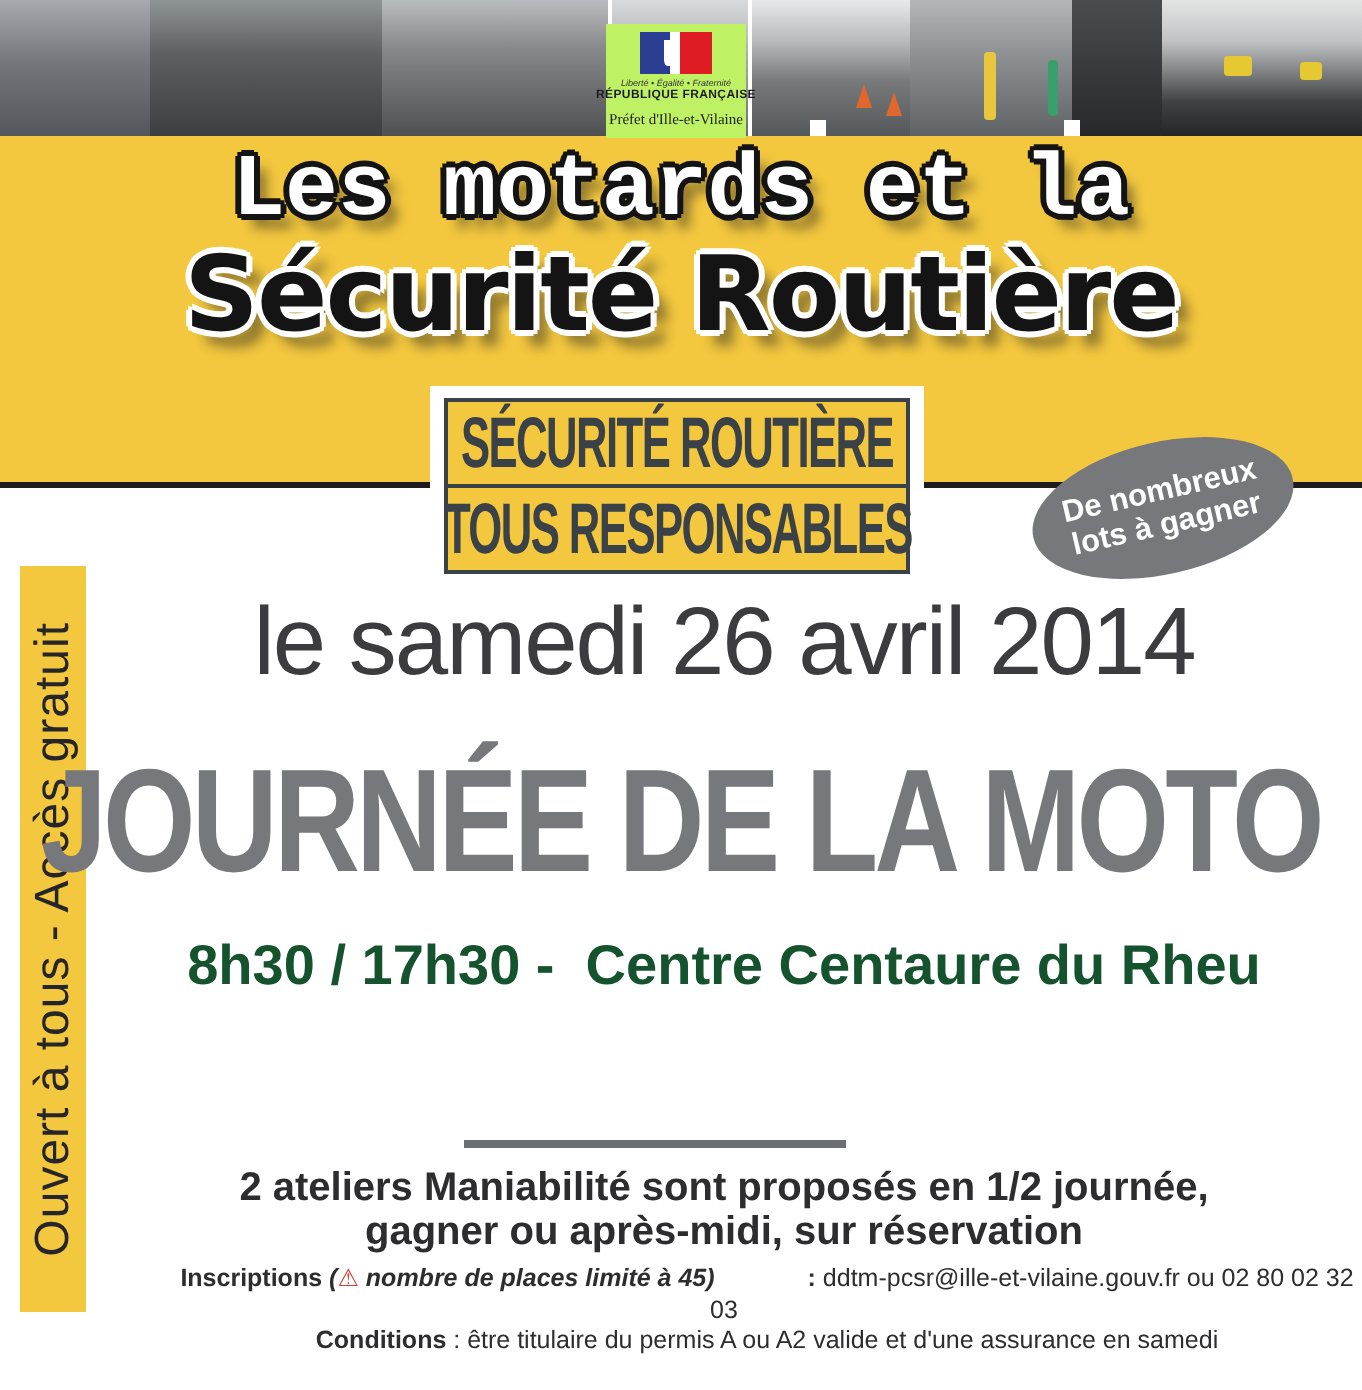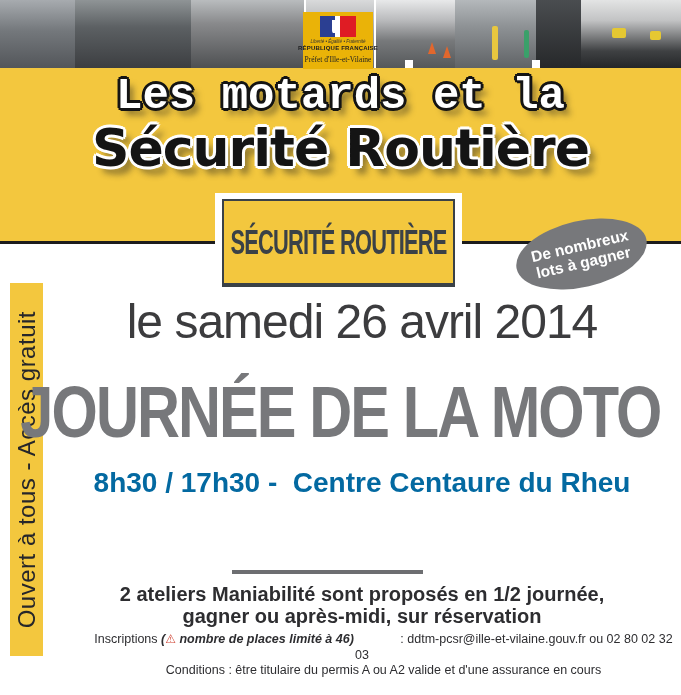--- a/index.html
+++ b/index.html
@@ -22,21 +22,21 @@
   .cone.c2{left:443px;top:46px;}
   .post-green{position:absolute;left:524px;top:30px;width:5px;height:28px;background:#3aa06a;border-radius:2px;}
   .post-yellow{position:absolute;left:492px;top:26px;width:6px;height:34px;background:#e8c73f;border-radius:2px;}
   .vest{position:absolute;background:#e5c832;border-radius:2px;}
   .v1{left:612px;top:28px;width:14px;height:10px;}
   .v2{left:650px;top:31px;width:11px;height:9px;}
   .notch{position:absolute;width:8px;height:12px;background:#fff;top:60px;}
   .n1{left:405px;} .n2{left:532px;}
 
   
-  .gov-box{position:absolute;left:303px;top:12px;width:70px;height:57px;background:#eab308;z-index:4;
+  .gov-box{position:absolute;left:303px;top:12px;width:70px;height:57px;background:#bef264;z-index:4;
            display:flex;flex-direction:column;align-items:center;padding-top:4px;box-sizing:border-box;}
   .marianne{width:36px;height:21px;position:relative;
             background:linear-gradient(90deg,#2b3f92 0 42%,#ffffff 42% 55%,#df1c24 55% 100%);}
   .marianne .profile{position:absolute;left:34%;top:18%;width:7px;height:13px;background:#fff;border-radius:0 70% 55% 30%;}
   .gov-motto{font-size:4.5px;font-style:italic;color:#333;margin-top:2px;white-space:nowrap;}
   .gov-rep{font-size:6px;font-weight:bold;color:#1d1d1f;letter-spacing:.2px;margin-top:1px;white-space:nowrap;}
   .gov-prefet{font-family:"Liberation Serif",serif;font-size:7.5px;color:#222;margin-top:4px;white-space:nowrap;}
 
   
   .yellow-band{position:absolute;left:0;top:68px;width:681px;height:174px;background:#F3C73E;text-align:center;}
@@ -73,29 +73,29 @@
   .ribbon span{writing-mode:vertical-rl;transform:rotate(180deg);font-size:24px;color:#26262a;
                letter-spacing:.5px;white-space:nowrap;}
 
   
   .date{position:absolute;left:43px;right:0;top:296px;text-align:center;font-size:48px;line-height:52px;
         color:#3c3c3e;letter-spacing:-1px;}
   .moto{position:absolute;left:0;right:0;top:374px;text-align:center;}
   .moto-inner{display:inline-block;font-weight:bold;font-size:62px;line-height:64px;letter-spacing:-2px;
               color:#77787B;transform:scale(.96,1.18);transform-origin:center top;white-space:nowrap;}
   .time{position:absolute;left:43px;right:0;top:467px;text-align:center;font-weight:bold;font-size:28px;
-        color:#0369a1;white-space:pre;}
+        color:#14532d;white-space:pre;}
   .forum{position:absolute;left:43px;right:0;top:511px;text-align:center;font-weight:bold;font-size:38px;color:#6d6e71;}
   .forum-underline{position:absolute;left:232px;top:570px;width:191px;height:4px;background:#6d6e71;}
   .ateliers{position:absolute;left:43px;right:0;top:583px;text-align:center;font-weight:bold;font-size:20px;
             line-height:22px;color:#2d2d30;}
 
   
   .fine{position:absolute;left:43px;right:0;top:632px;text-align:center;font-size:12.5px;line-height:15.5px;color:#2d2d30;}
-  .fb{font-weight:normal;margin-left:43px;}
+  .fb{font-weight:bold;margin-left:43px;}
   .fbi{font-weight:bold;font-style:italic;}
   .warn{color:#cf4232;font-family:"DejaVu Sans",sans-serif;font-size:12px;font-weight:bold;}
 </style>
 </head>
 <body>
 
 <div class="poster">
 
   <div class="photo-strip">
     <div class="tile t1"></div>
@@ -130,20 +130,23 @@
     <div class="band2">Sécurité Routière</div>
   </div>
 
   <div class="rule"></div>
 
   <div class="sr-box">
     <div class="sr-inner">
       <div class="sr-row first">
         <span class="sr-text">SÉCURITÉ ROUTIÈRE</span>
       </div>
+      <div class="sr-row">
+        <span class="sr-text">TOUS RESPONSABLES</span>
+      </div>
     </div>
   </div>
 
   <div class="lots">
     <div>De nombreux</div>
     <div>lots à gagner</div>
   </div>
 
   <div class="ribbon">
     <span>Ouvert à tous - Accès gratuit</span>
@@ -159,20 +162,20 @@
 
   <div class="forum-underline"></div>
 
   <div class="ateliers">
     <div>2 ateliers Maniabilité sont proposés en 1/2 journée,</div>
     <div>gagner ou après-midi, sur réservation</div>
   </div>
 
   <div class="fine">
     <div>
-      <span class="fb">Inscriptions </span><span class="fbi">(</span><span class="warn">⚠</span><span class="fbi"> nombre de places limité à 46)</span><span class="fb"> : </span><span>ddtm-pcsr@ille-et-vilaine.gouv.fr ou 02 80 02 32 03</span>
+      <span class="fb">Inscriptions </span><span class="fbi">(</span><span class="warn">⚠</span><span class="fbi"> nombre de places limité à 45)</span><span class="fb"> : </span><span>ddtm-pcsr@ille-et-vilaine.gouv.fr ou 02 80 02 32 03</span>
     </div>
     <div>
-      <span class="fb">Conditions</span><span> : être titulaire du permis A ou A2 valide et d'une assurance en cours</span>
+      <span class="fb">Conditions</span><span> : être titulaire du permis A ou A2 valide et d'une assurance en samedi</span>
     </div>
   </div>
 
 </div>
 
 </body></html>

